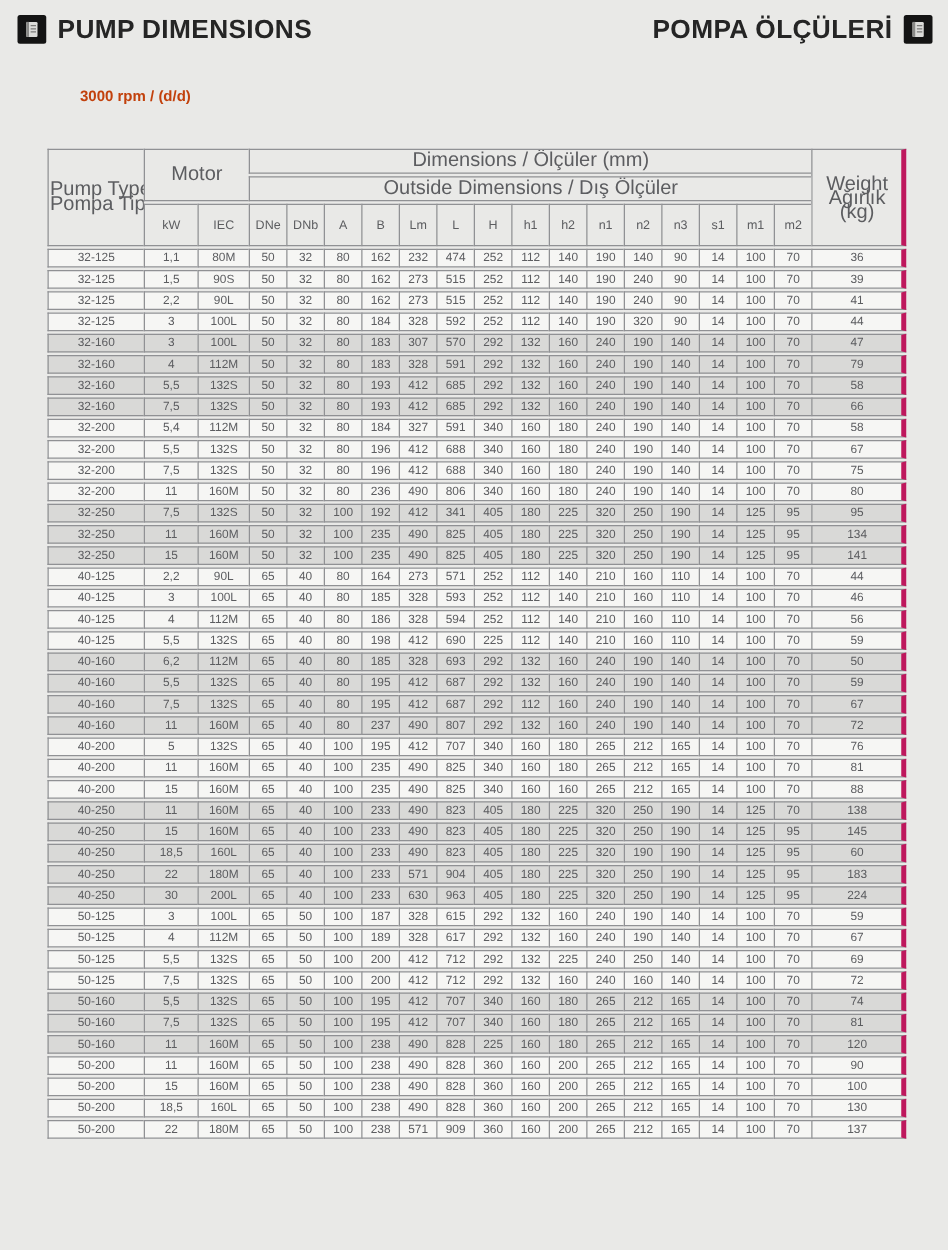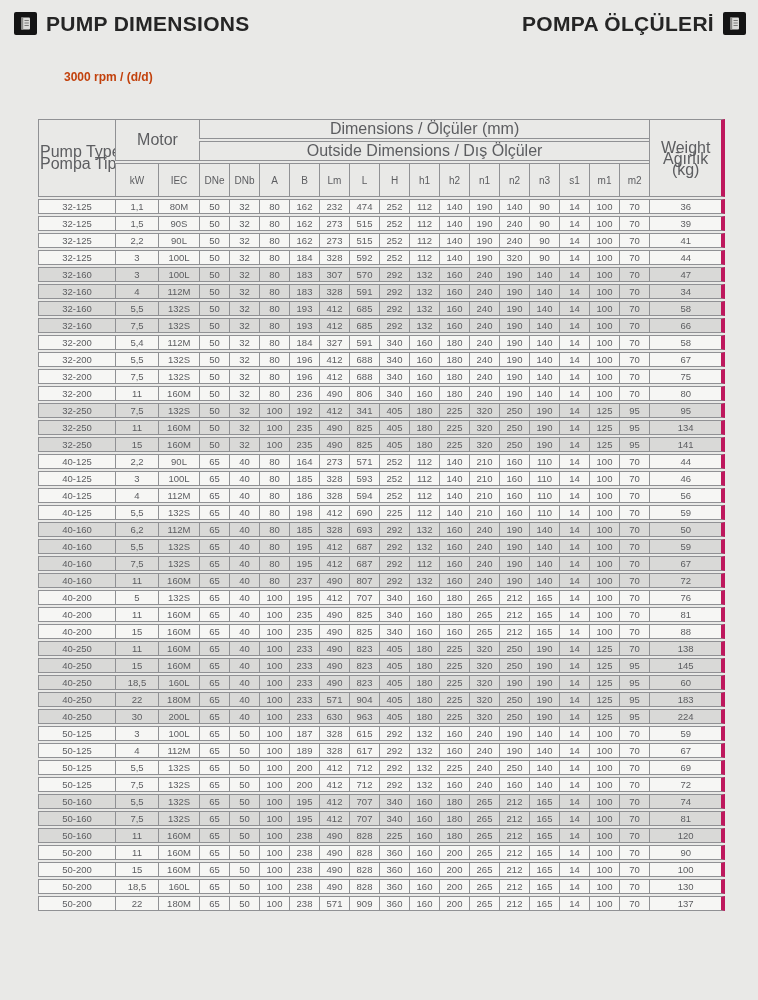--- a/index.html
+++ b/index.html
@@ -244,21 +244,21 @@
           <td>591</td>
           <td>292</td>
           <td>132</td>
           <td>160</td>
           <td>240</td>
           <td>190</td>
           <td>140</td>
           <td>14</td>
           <td>100</td>
           <td>70</td>
-          <td class="last">34</td>
+          <td class="last">79</td>
         </tr>
         <tr class="shade">
           <td>32-160</td>
           <td>5,5</td>
           <td>132S</td>
           <td>50</td>
           <td>32</td>
           <td>80</td>
           <td>193</td>
           <td>412</td>

